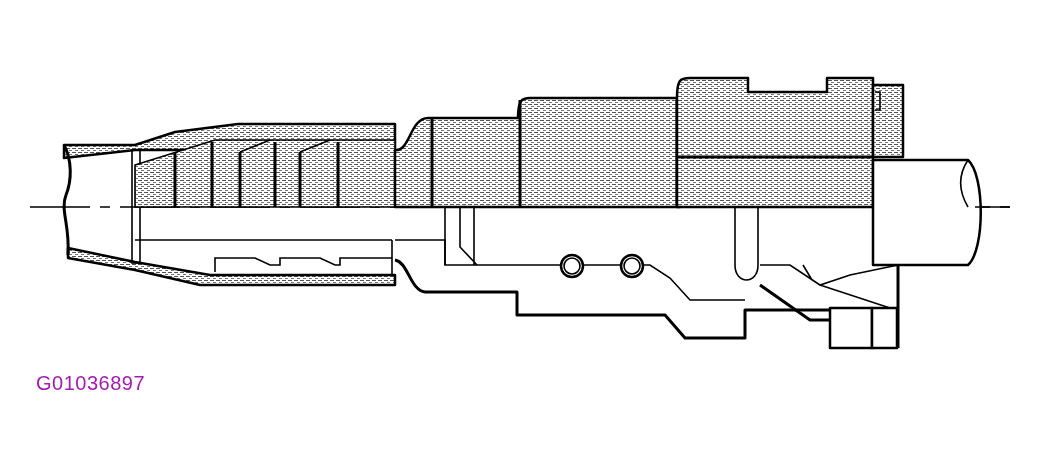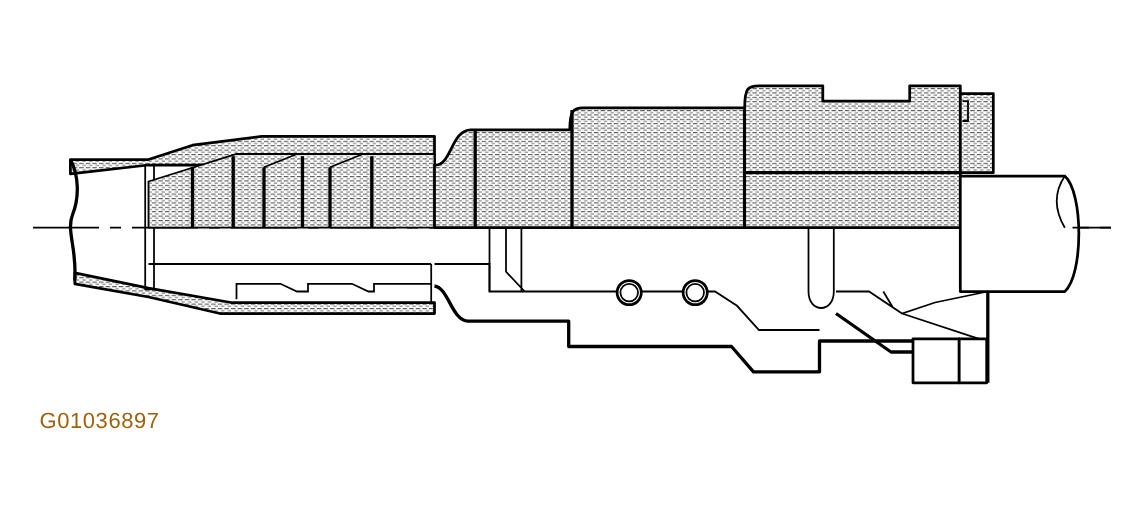--- a/index.html
+++ b/index.html
@@ -1,21 +1,21 @@
 <!DOCTYPE html>
 <html><head>
   <meta charset="utf-8">
   <style>
     html, body { margin: 0; padding: 0; background: #ffffff; }
     body { width: 1043px; height: 470px; position: relative; overflow: hidden; }
     #diagram { position: absolute; left: 0; top: 0; }
     .figure-id {
       position: absolute; left: 36px; top: 372px;
       font-family: "Liberation Sans", sans-serif;
-      font-size: 20px; color: #a16207; letter-spacing: 0.5px;
+      font-size: 20px; color: #a21caf; letter-spacing: 0.5px;
     }
     .ol { fill: none; stroke: #000; stroke-width: 3; stroke-linejoin: round; }
     .thin { fill: none; stroke: #000; stroke-width: 1.6; }
     .hatch { fill: url(#stipple); stroke: #000; stroke-width: 2.5; stroke-linejoin: round; }
     .hatch-thin { fill: url(#stipple); stroke: #000; stroke-width: 1.6; }
     .white { fill: #fff; stroke: #000; stroke-width: 2.5; stroke-linejoin: round; }
     .center { stroke: #000; stroke-width: 1.6; stroke-dasharray: 60 10 10 10; }
   </style>
 </head>
 <body>

